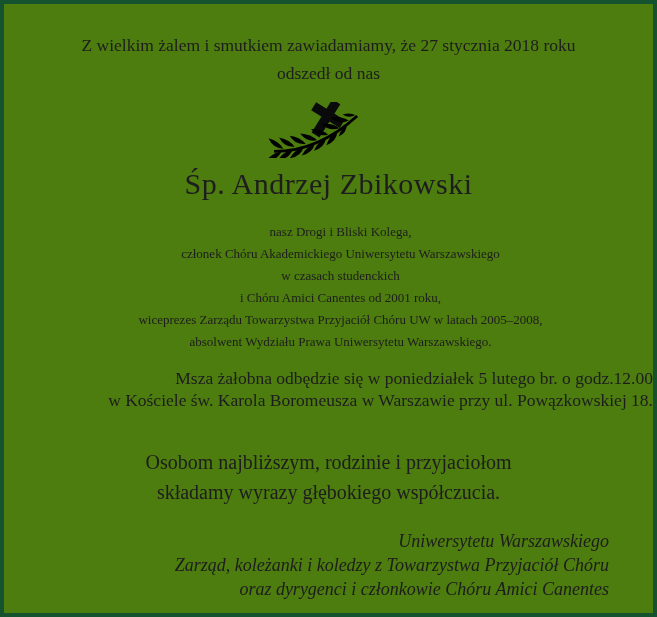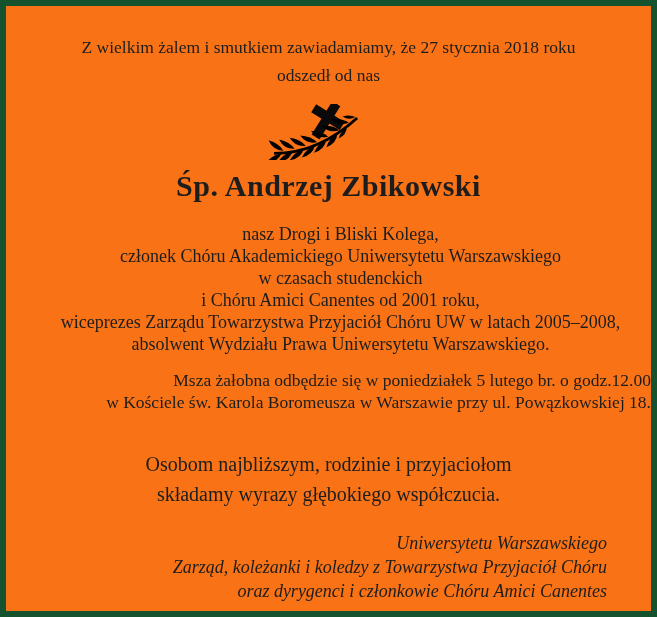--- a/index.html
+++ b/index.html
@@ -5,22 +5,22 @@
   html, body {
     margin: 0;
     padding: 0;
     background: #ffffff;
   }
   .page {
     position: relative;
     box-sizing: border-box;
     width: 657px;
     height: 617px;
-    border: 6px solid #14532d;
-    background: #f97316;
+    border: 4px solid #14532d;
+    background: #4d7c0f;
     font-family: "Liberation Serif", serif;
     color: #1d1d1d;
     text-align: center;
     overflow: hidden;
   }
   .line { display: block; }
 
   .intro {
     margin-top: 27px;
     font-size: 17.5px;
@@ -31,28 +31,28 @@
     margin-top: 7px;
     display: flex;
     justify-content: center;
     align-items: center;
   }
   .icon-wrap svg { transform: translateX(-12px); }
 
   .deceased-name {
     margin: 10px 0 0 0;
     font-size: 30px;
-    font-weight: bold;
+    font-weight: normal;
     line-height: 38px;
     letter-spacing: 0.5px;
   }
 
   .bio {
     margin-top: 18px;
-    font-size: 18px;
+    font-size: 13px;
     line-height: 22px;
     padding-left: 24px;
   }
 
   .mass {
     margin-top: 14px;
     font-size: 17.5px;
     line-height: 22px;
     text-align: right;
   }

